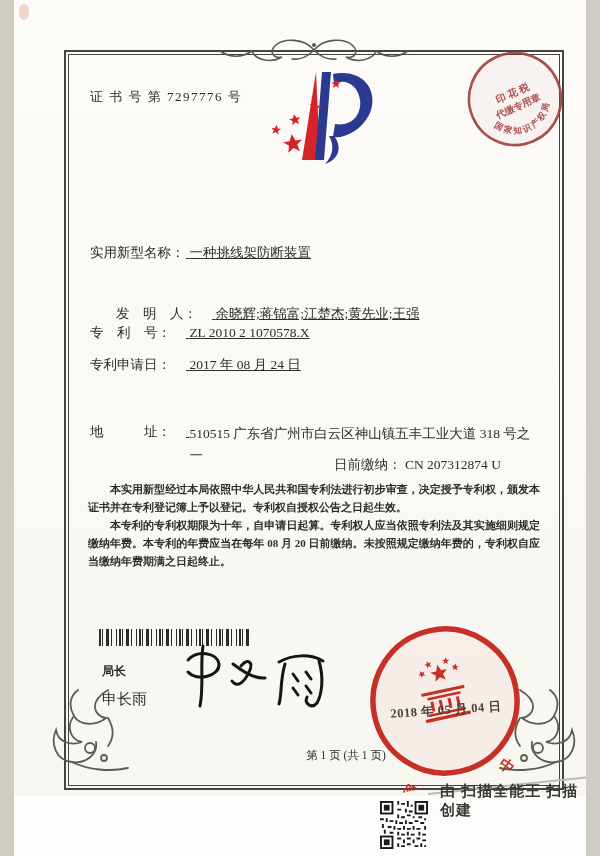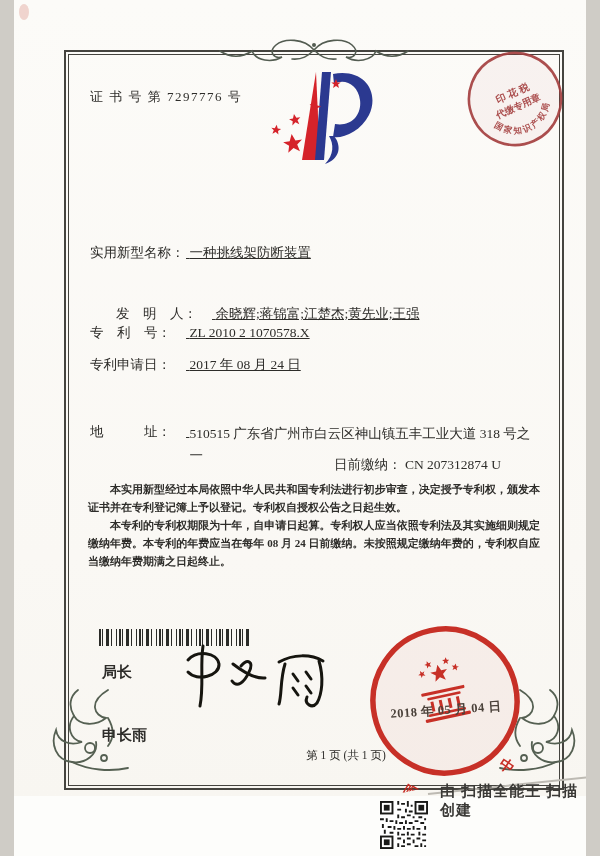--- a/index.html
+++ b/index.html
@@ -41,22 +41,22 @@
   .paras{position:absolute;left:74px;top:480px;width:452px;font-size:11px;line-height:18px;
          text-align:justify;font-weight:700;}
   .paras p{margin:0;text-indent:2em;}
 
   .barcode{position:absolute;left:85px;top:629px;width:150px;height:17px;
     background:
       repeating-linear-gradient(90deg,#2b2b28 0 2px,transparent 2px 3px,#2b2b28 3px 4px,
         transparent 4px 7px,#2b2b28 7px 10px,transparent 10px 12px,#2b2b28 12px 13px,
         transparent 13px 17px,#2b2b28 17px 18px,transparent 18px 20px);}
 
-  .signoff-title{position:absolute;left:88px;top:663px;font-size:15px;font-weight:600;}
-  .signoff-name{position:absolute;left:88px;top:690px;font-size:15px;font-weight:700;margin-top:36px;}
+  .signoff-title{position:absolute;left:88px;top:663px;font-size:12px;font-weight:600;}
+  .signoff-name{position:absolute;left:88px;top:690px;font-size:15px;font-weight:400;}
   .signature{position:absolute;left:165px;top:636px;width:165px;height:78px;}
 
   .seal{position:absolute;left:350px;top:620px;width:162px;height:162px;
         transform:rotate(-12deg);opacity:.95;}
   .seal-date{position:absolute;left:352px;top:702px;width:160px;text-align:center;font-size:12.5px;
         font-weight:700;color:#4a413a;letter-spacing:.5px;transform:rotate(-4deg);}
 
   .page-footer{position:absolute;left:50px;top:748px;width:496px;text-align:center;
         font-size:11.5px;font-weight:500;padding-left:34px;}
 
@@ -159,21 +159,21 @@
   </div>
   <div class="row row-grant">
     <span class="grant-no">
       <span>日前缴纳：</span>
       <span>CN 207312874 U</span>
     </span>
   </div>
 
   <div class="paras">
     <p>本实用新型经过本局依照中华人民共和国专利法进行初步审查，决定授予专利权，颁发本证书并在专利登记簿上予以登记。专利权自授权公告之日起生效。</p>
-    <p>本专利的专利权期限为十年，自申请日起算。专利权人应当依照专利法及其实施细则规定缴纳年费。本专利的年费应当在每年 08 月 24 日前缴纳。未按照规定缴纳年费的，专利权自应当缴纳年费期满之日起终止。</p>
+    <p>本专利的专利权期限为十年，自申请日起算。专利权人应当依照专利法及其实施细则规定缴纳年费。本专利的年费应当在每年 08 月 20 日前缴纳。未按照规定缴纳年费的，专利权自应当缴纳年费期满之日起终止。</p>
   </div>
 
   <div class="barcode"></div>
 
   <div class="signoff-title">局长</div>
   <div class="signoff-name">申长雨</div>
   <svg class="signature" viewBox="0 0 165 78">
     <g fill="none" stroke="#16150f" stroke-width="3" stroke-linecap="round" stroke-linejoin="round">
       <path d="M24,10 C21,30 25,50 21,70"></path>
       <path d="M9,24 C18,14 38,16 40,28 C41,40 18,46 9,36"></path>

